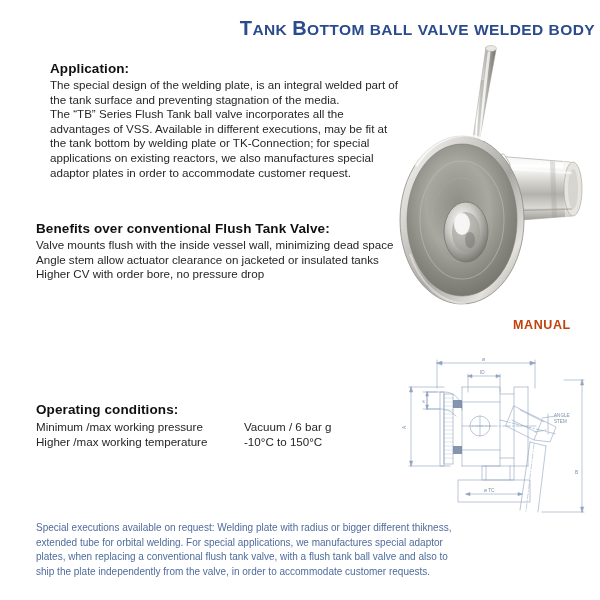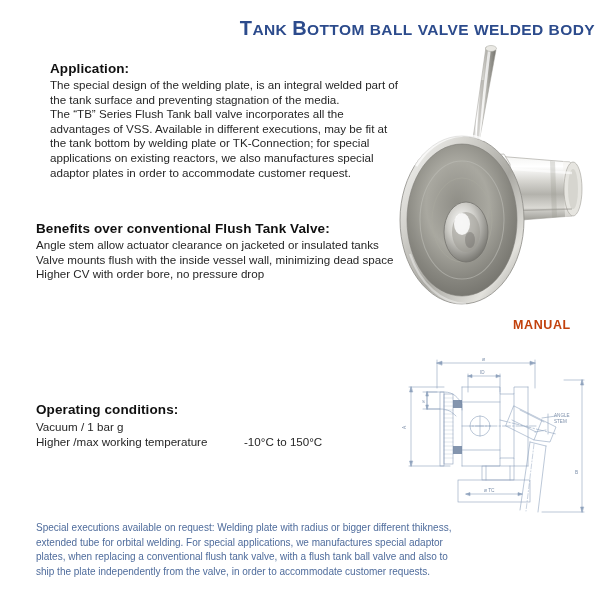--- a/index.html
+++ b/index.html
@@ -153,29 +153,30 @@
   </div>
 
   <div id="application-section">
     <div class="section-heading">Application:</div>
     <div class="body-line">The special design of  the welding plate, is an integral welded part of the tank surface and preventing stagnation of the media.</div>
     <div class="body-line">The “TB” Series Flush Tank ball valve incorporates all the advantages of VSS. Available in different executions, may be fit at the tank bottom by welding plate or TK-Connection; for special applications on existing reactors, we also manufactures special adaptor plates in order to accommodate customer request.</div>
   </div>
 
   <div id="benefits-section">
     <div class="section-heading">Benefits over conventional Flush Tank Valve:</div>
+    <div class="body-line">Valve mounts flush with the inside vessel wall, minimizing dead space</div>
     <div class="body-line">Angle stem allow actuator clearance on jacketed or insulated tanks</div>
-    <div class="body-line">Valve mounts flush with the inside vessel wall, minimizing dead space</div>
     <div class="body-line">Higher CV with order bore, no pressure drop</div>
   </div>
 
   <div id="operating-section">
     <div class="section-heading">Operating conditions:</div>
     <div class="op-row">
-      <span class="op-value">Vacuum / 1 bar g</span>
+      <span class="op-label">Minimum /max working pressure</span>
+      <span class="op-value">Vacuum / 6 bar g</span>
     </div>
     <div class="op-row">
       <span class="op-label">Higher /max working temperature</span>
       <span class="op-value">-10°C to 150°C</span>
     </div>
   </div>
 
   <div id="footer-note">Special executions available on request:  Welding plate with radius or bigger different thikness, extended tube for orbital welding. For special applications, we manufactures special adaptor plates, when replacing a conventional flush tank valve, with a flush tank ball valve and also to ship the plate independently from the valve, in order to accommodate customer requests.</div>
 
   <div id="product-photo">

